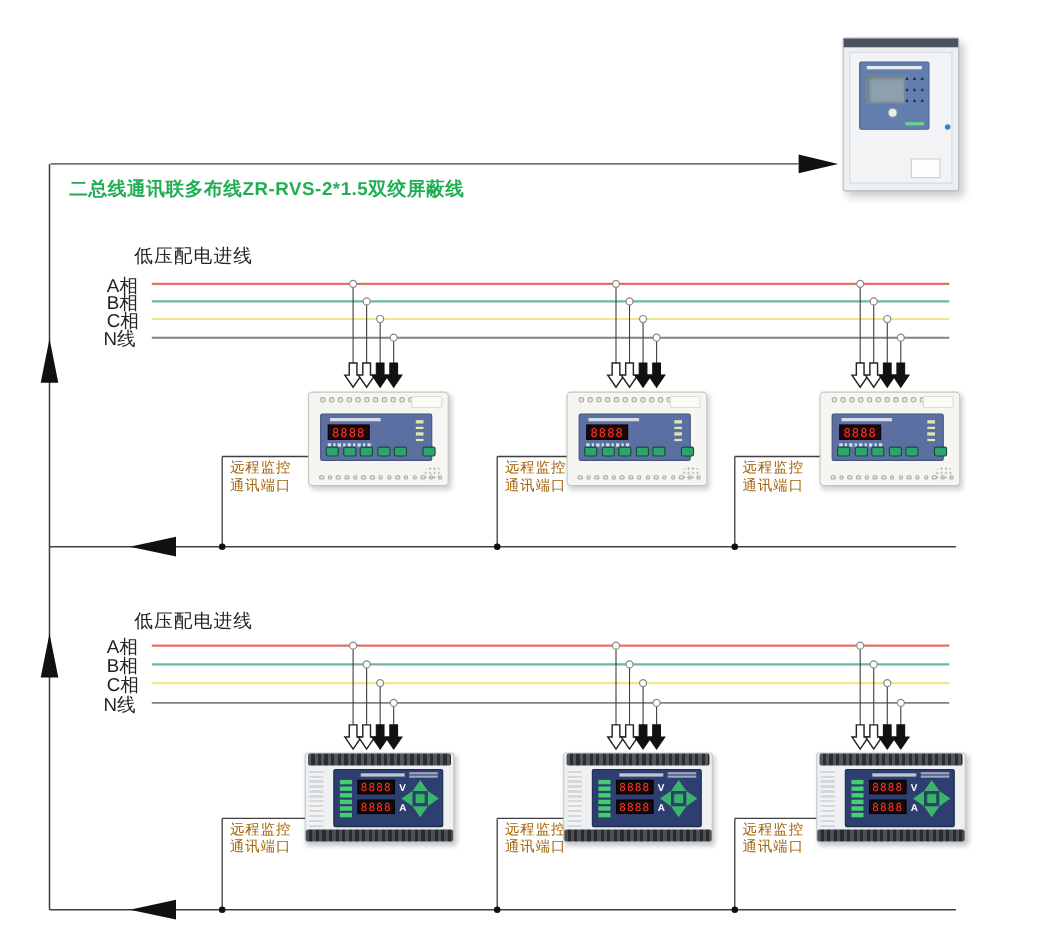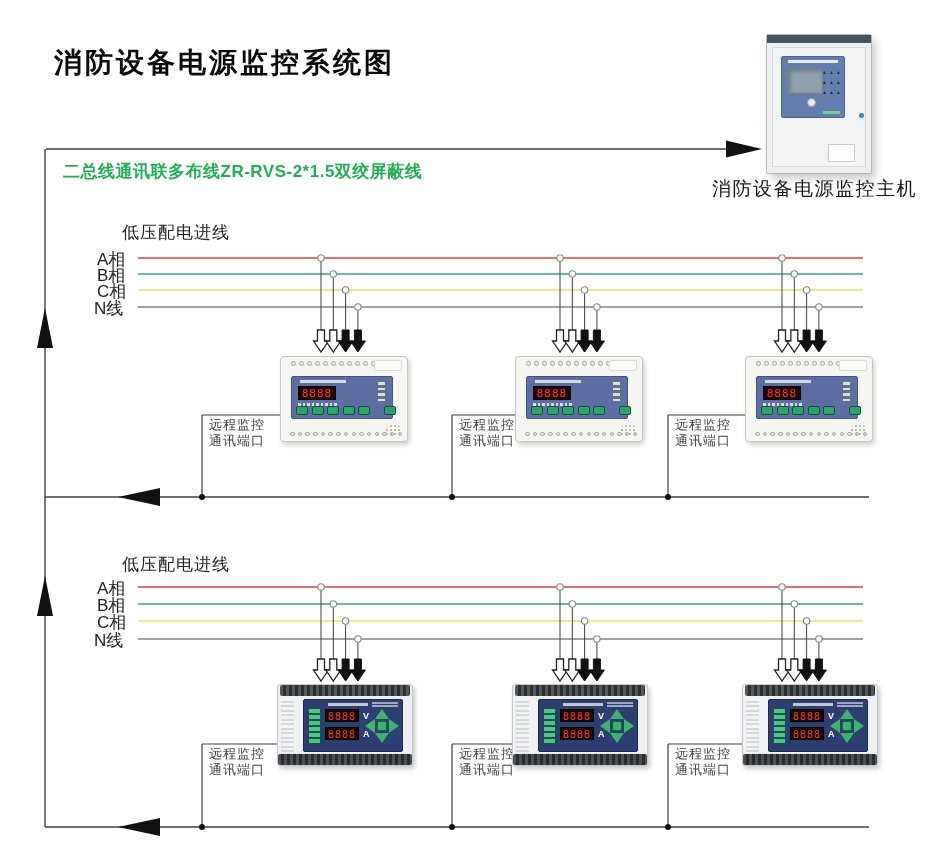--- a/index.html
+++ b/index.html
@@ -9,21 +9,21 @@
   #wire-svg { position:absolute; left:0; top:0; }
 
   .abs { position:absolute; }
   .title { font-size:28px; font-weight:bold; letter-spacing:3px; color:#0a0a0a;
            font-family:"DejaVu Serif", serif; white-space:nowrap; }
   .note  { font-size:19px; color:#1c1c1c; letter-spacing:1px; white-space:nowrap; }
   .green-note { font-size:17px; letter-spacing:0.5px; white-space:nowrap; font-weight:700; }
   .host-label { font-size:19px; color:#141414; letter-spacing:1.5px; white-space:nowrap; }
   .sec-header { font-size:17px; color:#222; letter-spacing:1px; white-space:nowrap;margin-left:40px; }
   .phase-label { font-size:17px; color:#222; white-space:nowrap; }
-  .port-label { font-size:13px; color:#404040; line-height:15.5px; letter-spacing:1px; white-space:nowrap; }
+  .port-label { font-size:13px; color:#a16207; line-height:15.5px; letter-spacing:1px; white-space:nowrap; }
 
   
   .devA { width:128px; height:86px; background:#f5f5f1; border:1px solid #c6c6bf; border-radius:4px;
           box-shadow:2px 3px 5px rgba(0,0,0,0.18); }
   .devA .dotsT { position:absolute; top:4px; left:10px; display:flex; gap:3.5px; }
   .devA .dotsB { position:absolute; bottom:5px; left:9px; display:flex; gap:3.2px; }
   .devA .tdot { width:4.5px; height:4.5px; border-radius:50%; background:#e9e9e4; border:1px solid #a9a9a2; }
   .devA .notch { position:absolute; top:3px; right:5px; width:28px; height:11px; background:#fafaf7; border:1px solid #dcdcd6; border-radius:2px; }
   .panelA { position:absolute; left:10px; top:19px; width:102px; height:43px; background:#5c6fa2; border:1px solid #44537e; border-radius:2px; }
   .panelA .tbar { position:absolute; top:3px; left:8px; width:46px; height:3px; background:rgba(255,255,255,0.75); }
@@ -190,41 +190,39 @@
       <polygon points="803.1,659 803.1,670 799.1,670 806.6,681 814.1,670 810.1,670 810.1,659" fill="#111111" stroke="#111111" stroke-width="1"></polygon>
       <circle cx="806.6" cy="621" r="3.2" fill="#ffffff" stroke="#888888" stroke-width="1.1"></circle>
       <line x1="818.9" y1="639" x2="818.9" y2="659" stroke="#3f3f3f" stroke-width="1"></line>
       <polygon points="815.4,659 815.4,670 811.4,670 818.9,681 826.4,670 822.4,670 822.4,659" fill="#111111" stroke="#111111" stroke-width="1"></polygon>
       <circle cx="818.9" cy="639" r="3.2" fill="#ffffff" stroke="#888888" stroke-width="1.1"></circle>
       <line x1="668" y1="744" x2="749" y2="744" stroke="#3f3f3f" stroke-width="1.2"></line>
       <line x1="668" y1="744" x2="668" y2="827" stroke="#3f3f3f" stroke-width="1.2"></line>
       <circle cx="668" cy="827" r="3" fill="#111111" stroke="none" stroke-width="0"></circle>
     </svg>
 
-  <div class="abs title" style="left:54px; top:44px;">消防设备电源监控系统图</div>
 
 
   <div class="abs green-note" style="left: 63px; top: 160px; color: rgb(31, 174, 84);">二总线通讯联多布线ZR-RVS-2*1.5双绞屏蔽线</div>
 
   <div class="abs host" style="left:766px; top:34px;">
     <div class="cab-top"></div>
     <div class="door">
       <div class="hpanel">
         <div class="htitle"></div>
         <div class="hscreen"></div>
         <div class="hind">▲▲▲<br>▲▲▲<br>▲▲▲</div>
         <div class="hbtn"></div>
         <div class="hgreen"></div>
       </div>
       <div class="hslot"></div>
     </div>
     <div class="hkey"></div>
   </div>
 
-  <div class="abs host-label" style="left:712px; top:176px;">消防设备电源监控主机</div>
 <div class="abs sec-header" style="left:82px; top:221px;">低压配电进线</div>
     <div class="abs phase-label" style="left:97px; top:248px;">A相</div>
     <div class="abs phase-label" style="left:97px; top:264px;">B相</div>
     <div class="abs phase-label" style="left:97px; top:280px;">C相</div>
     <div class="abs phase-label" style="left:94px; top:297px;">N线</div>
     <div class="abs port-label" style="left:209px; top:417px;"><span>远程监控</span><br><span>通讯端口</span></div>
     <div class="abs devA" style="left:280px; top:356px;">
       <div class="dotsT">
         <i class="tdot"></i>
         <i class="tdot"></i>

